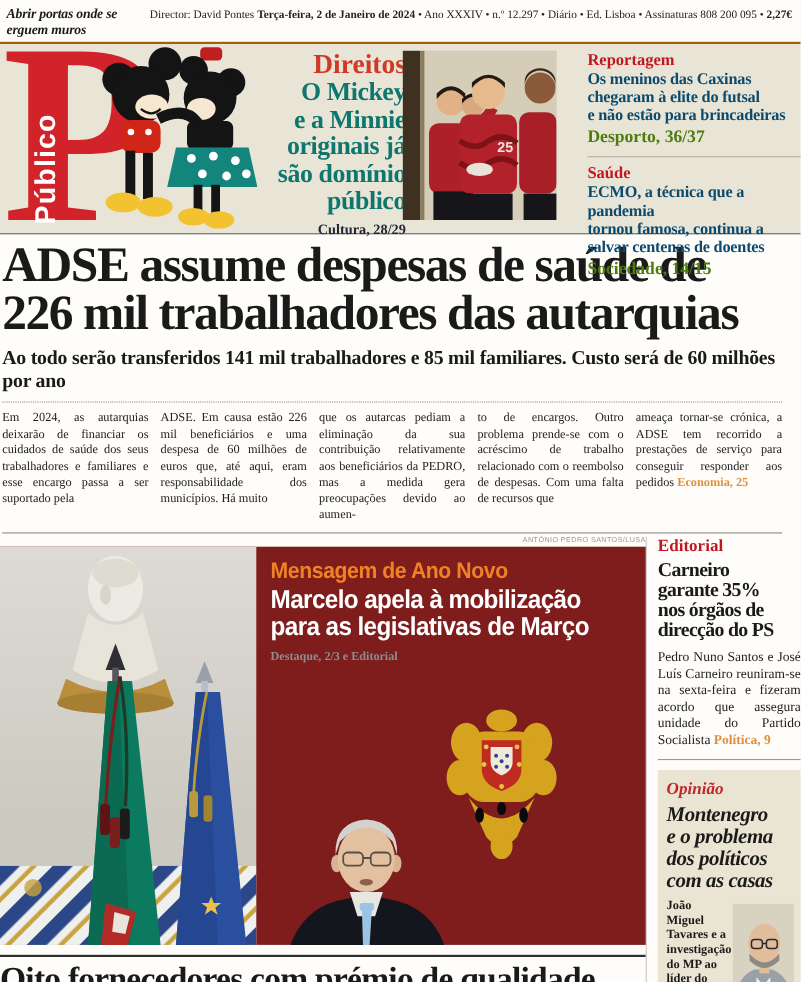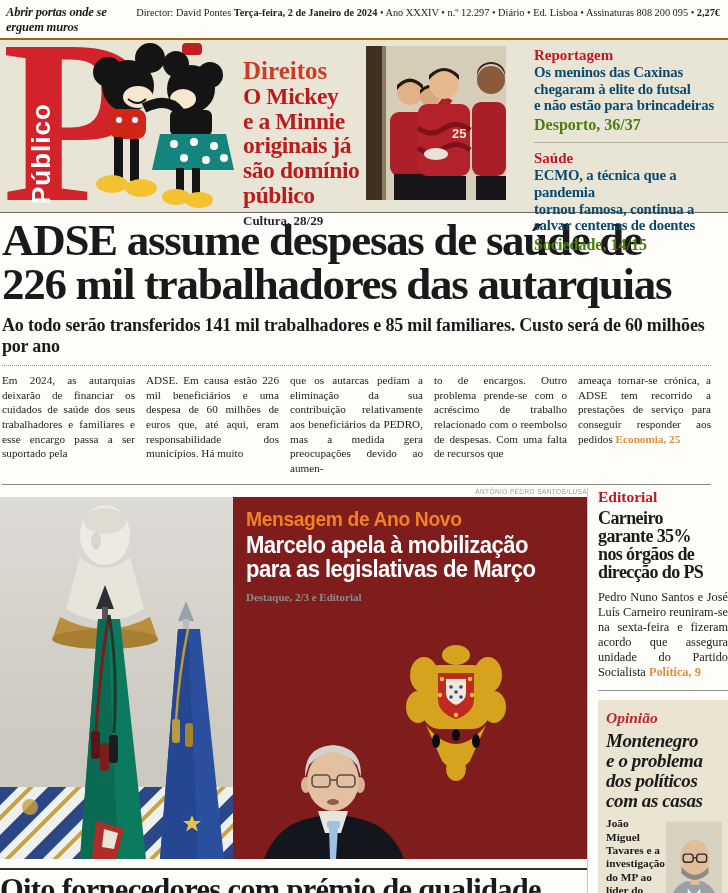--- a/index.html
+++ b/index.html
@@ -15,23 +15,23 @@
   .dirline .b{font-weight:700;}
 
   
   .header{position:relative;height:172px;background:#e9e5d6;border-bottom:1px solid #6b6b6b;}
   .brand-p{position:absolute;left:2px;top:-36px;font-size:234px;font-weight:700;
            color:#d2232a;line-height:1;letter-spacing:-4px;}
   .brand-vert{position:absolute;left:26px;top:12px;height:152px;writing-mode:vertical-rl;
               transform:rotate(180deg);color:#fff;font-family:"Liberation Sans",sans-serif;
               font-weight:700;font-size:26px;letter-spacing:1px;}
   .mickey{position:absolute;left:56px;top:2px;}
-  .teaser1{position:absolute;left:243px;top:18px;width:126px;}
+  .teaser1{position:absolute;left:243px;top:6px;width:126px;text-align:right;}
   .kicker-red{color:#cf3a27;font-weight:700;font-size:25px;line-height:1;}
-  .teaser1 .hl{color:#b91c1c;font-weight:700;font-size:23.5px;line-height:1.05;
+  .teaser1 .hl{color:#0f766e;font-weight:700;font-size:23.5px;line-height:1.05;
                letter-spacing:-0.4px;margin-top:1px;}
   .ref-dark{color:#1f2736;font-weight:700;font-size:13px;margin-top:6px;}
   .futsal{position:absolute;left:366px;top:6px;}
   .rteasers{position:absolute;left:534px;top:7px;width:206px;}
   .rt-kicker{color:#c01823;font-weight:700;font-size:15px;}
   .rt-hl{color:#0c4a6e;font-weight:700;font-size:14.8px;line-height:1.13;letter-spacing:-0.2px;}
   .rt-ref{color:#4d7c0f;font-weight:700;font-size:16px;margin-top:2px;}
   .rt-div{border-top:1px solid #b5b0a0;margin:8px 0 7px 0;}
 
   

